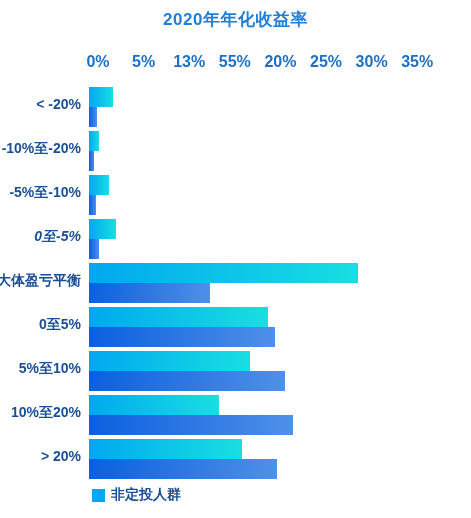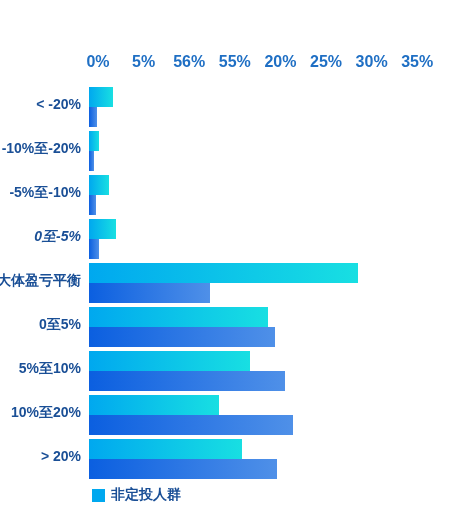--- a/index.html
+++ b/index.html
@@ -124,25 +124,26 @@
     height: 13px;
     display: inline-block;
     flex: 0 0 auto;
   }
 </style>
 </head>
 <body>
 
 <div id="root">
 
+  <div class="chart-title">2020年年化收益率</div>
 
   <div class="axis-row">
       <div class="tick" style="left: 98px;">0%</div>
       <div class="tick" style="left: 143.6px;">5%</div>
-      <div class="tick" style="left: 189.2px;">56%</div>
+      <div class="tick" style="left: 189.2px;">13%</div>
       <div class="tick" style="left: 234.8px;">55%</div>
       <div class="tick" style="left: 280.4px;">20%</div>
       <div class="tick" style="left: 326px;">25%</div>
       <div class="tick" style="left: 371.6px;">30%</div>
       <div class="tick" style="left: 417.2px;">35%</div>
     </div>
 
   <div class="plot">
       <div class="group" style="top: 0px;">
         <div class="cat-label">

